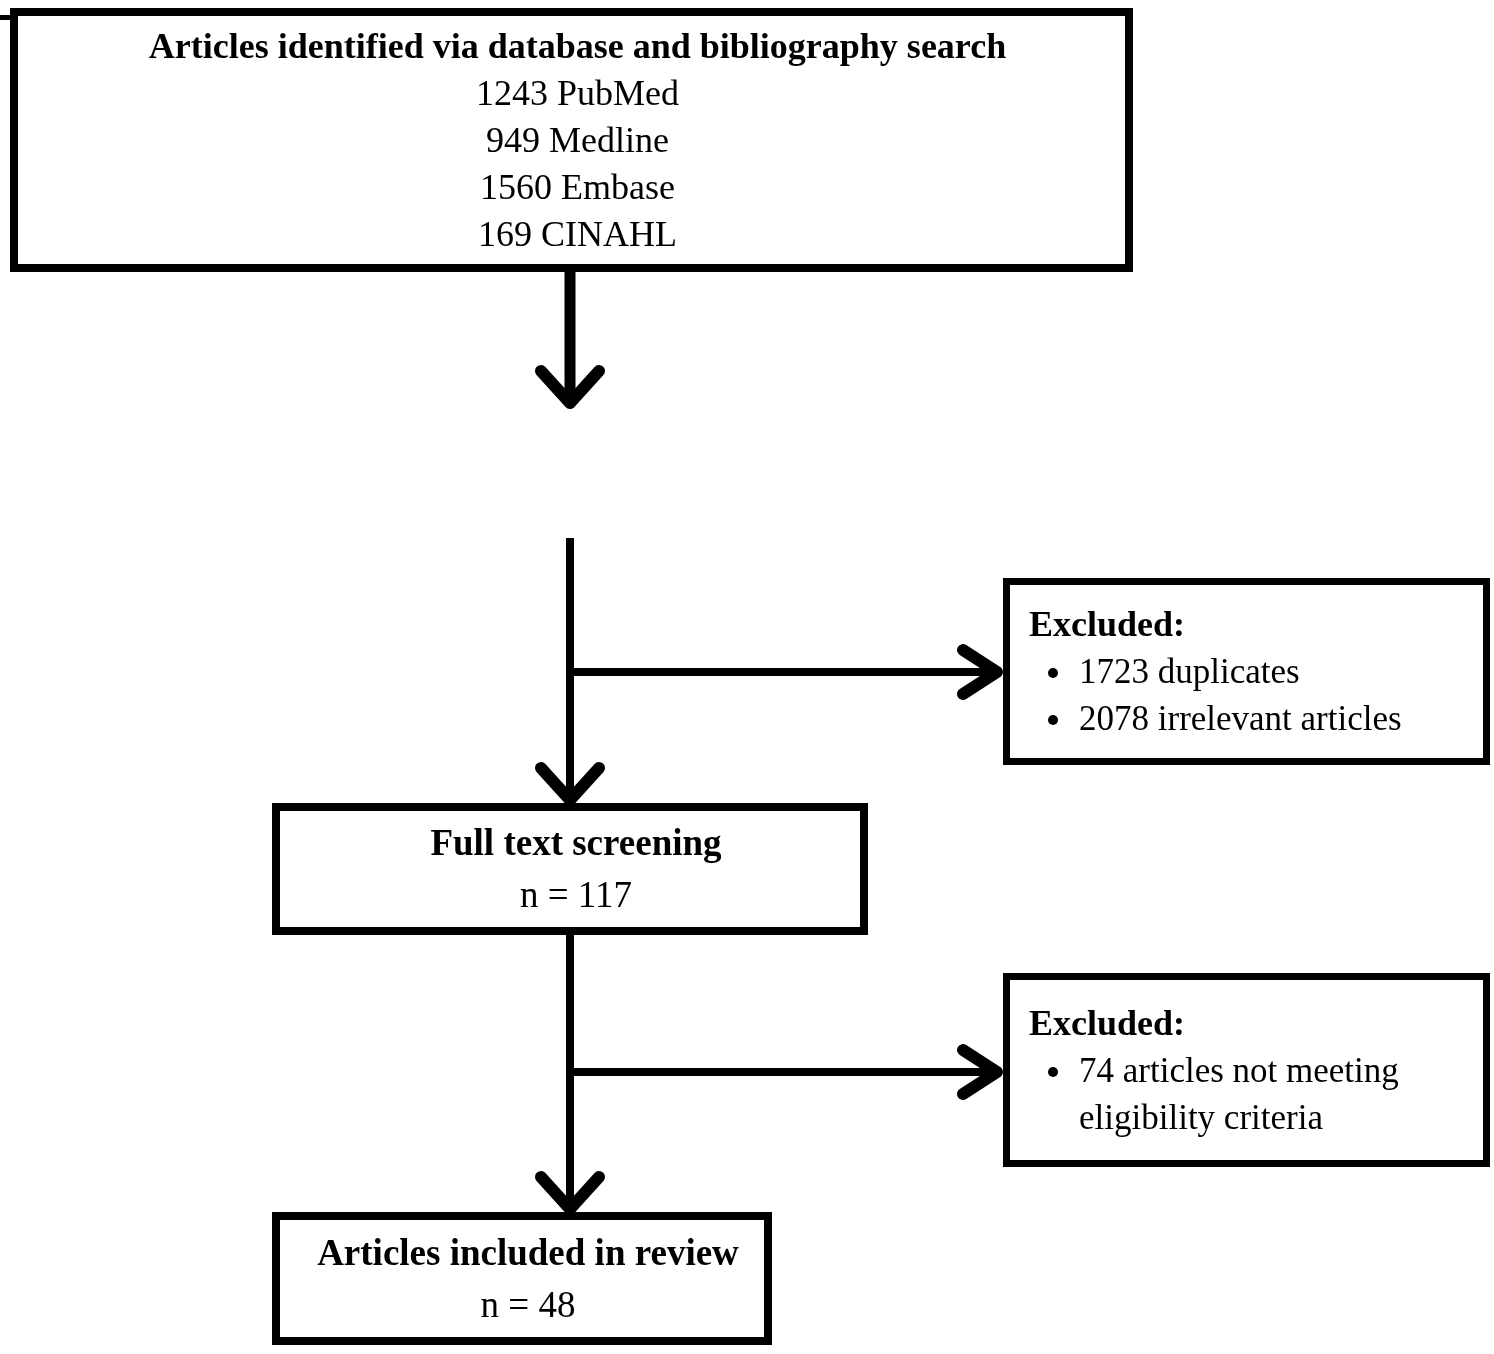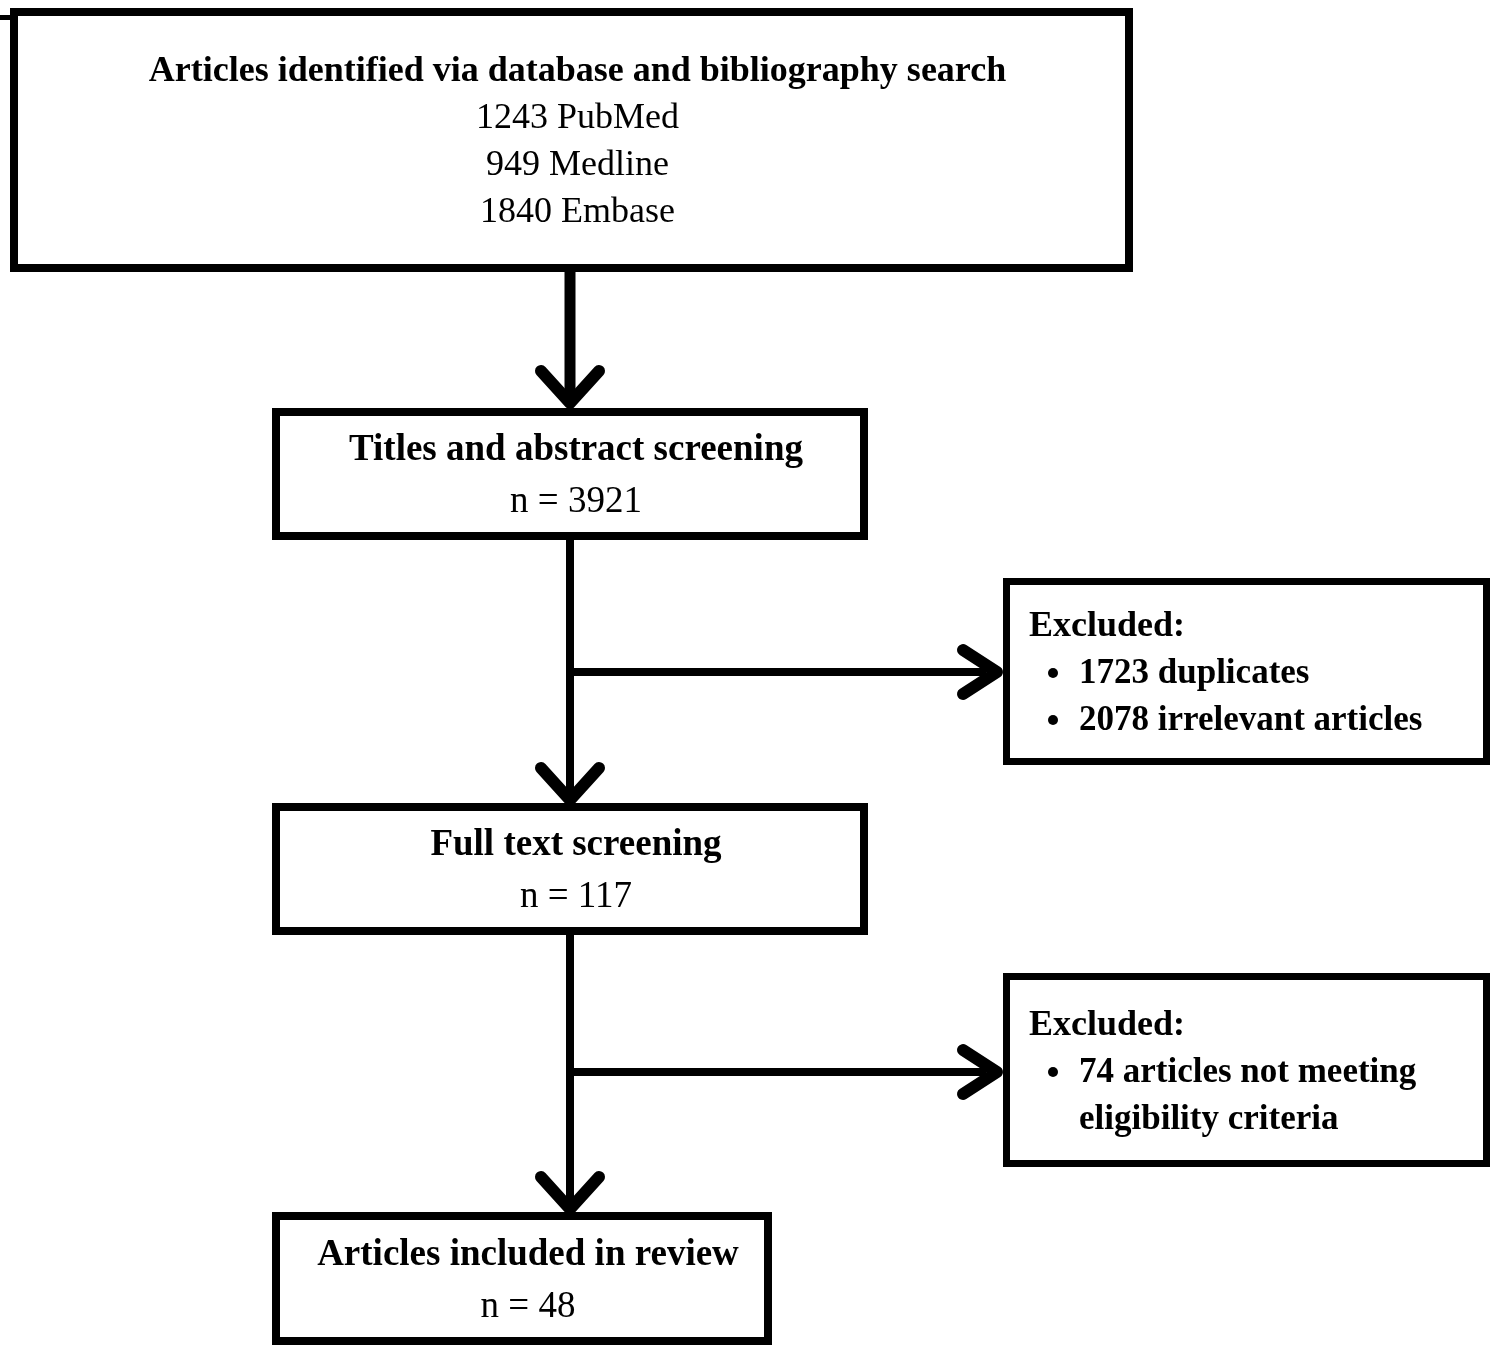--- a/index.html
+++ b/index.html
@@ -57,21 +57,20 @@
   }
   .excluded-title {
     font-weight: bold;
     font-size: 36px;
     line-height: 47px;
   }
   .excluded-list {
     margin: 0;
     padding-left: 46px;
     list-style: disc outside;
-    font-weight: bold;
   }
   .excluded-list li {
     font-size: 35px;
     line-height: 47px;
     padding-left: 4px;
   }
   .arrows {
     position: absolute;
     left: 0;
     top: 0;
@@ -88,27 +87,24 @@
 <body>
 
 <div class="canvas">
 
   <div class="tick"></div>
 
   <div class="box centered" style="left:10px; top:8px; width:1123px; height:264px;">
     <div class="box-title">Articles identified via database and bibliography search</div>
     <div class="box-line">1243 PubMed</div>
     <div class="box-line">949 Medline</div>
-    <div class="box-line">1840 Embase</div>
+    <div class="box-line">1560 Embase</div>
+    <div class="box-line">169 CINAHL</div>
   </div>
 
-  <div class="box centered flow-box" style="left:272px; top:408px; width:596px; height:132px;">
-    <div class="box-title">Titles and abstract screening</div>
-    <div class="box-line">n = 3921</div>
-  </div>
 
   <div class="box excluded-box" style="left:1003px; top:578px; width:487px; height:187px;">
     <div class="excluded-title">Excluded:</div>
     <ul class="excluded-list">
       <li>1723 duplicates</li>
       <li>2078 irrelevant articles</li>
     </ul>
   </div>
 
   <div class="box centered flow-box" style="left:272px; top:803px; width:596px; height:132px;font-family:Liberation Serif, serif;">

